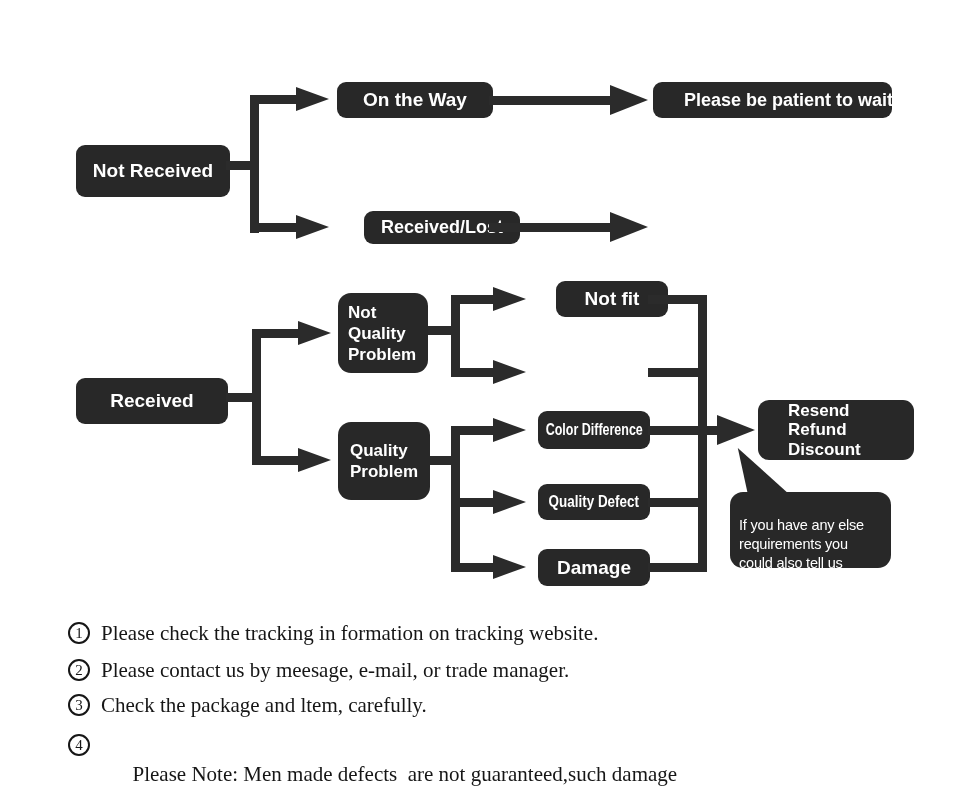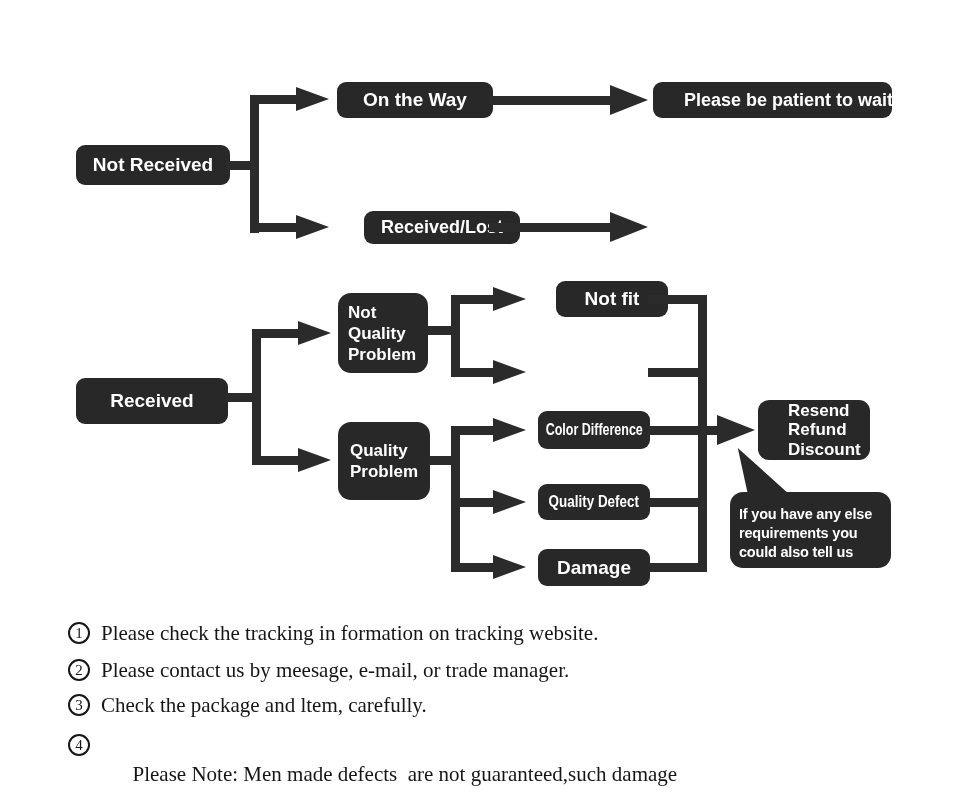--- a/index.html
+++ b/index.html
@@ -44,24 +44,24 @@
   .ah.big{
     border-top-width:15px;
     border-bottom-width:15px;
     border-left-width:38px;
   }
   .condensed{transform:scaleX(.84);transform-origin:center center;}
   .bubble{
     position:absolute;
     background:var(--node-fill);
     color:var(--node-text);
-    font-weight:bold;
+    font-weight:normal;
     border-radius:13px;
     box-sizing:border-box;
-    padding:13px 8px 6px 9px;
+    padding:24px 8px 6px 9px;
     font-size:14.5px;
     line-height:19px;
     letter-spacing:-0.2px;
     text-align:left;
     white-space:nowrap;
   }
   .bubble-tail{
     position:absolute;
     background:var(--node-fill);
     clip-path:polygon(8% 0%, 25% 100%, 95% 100%);
@@ -88,21 +88,21 @@
     line-height:29px;
     margin-left:11px;
     white-space:pre-wrap;
   }
 </style>
 </head>
 <body>
 
 <div id="canvas">
 
-  <div class="box" style="left:76px;top:145px;width:154px;height:40px;font-size:19px;">Not Received</div>
+  <div class="box" style="left:76px;top:145px;width:154px;height:52px;font-size:19px;">Not Received</div>
 
   <div class="hline" style="left:226px;top:161px;width:30px;height:9px;"></div>
   <div class="vline" style="left:250px;top:95px;width:9px;height:138px;"></div>
 
   <div class="hline" style="left:250px;top:95px;width:46px;height:9px;"></div>
   <div class="ah" style="left:296px;top:87px;"></div>
 
   <div class="hline" style="left:250px;top:223px;width:46px;height:9px;"></div>
   <div class="ah" style="left:296px;top:215px;"></div>
 
@@ -178,21 +178,21 @@
   <div class="hline" style="left:648px;top:295px;width:59px;height:9px;"></div>
   <div class="hline" style="left:648px;top:368px;width:59px;height:9px;"></div>
   <div class="hline" style="left:648px;top:426px;width:59px;height:9px;"></div>
   <div class="hline" style="left:648px;top:498px;width:59px;height:9px;"></div>
   <div class="hline" style="left:648px;top:563px;width:59px;height:9px;"></div>
   <div class="vline" style="left:698px;top:295px;width:9px;height:277px;"></div>
 
   <div class="hline" style="left:703px;top:426px;width:16px;height:9px;"></div>
   <div class="ah big" style="left:717px;top:415px;"></div>
 
-  <div class="box multiline" style="left:758px;top:400px;width:112px;height:60px;font-size:17px;line-height:19.5px;padding-left:30px;border-radius:11px;">
+  <div class="box multiline" style="left:758px;top:400px;width:156px;height:60px;font-size:17px;line-height:19.5px;padding-left:30px;border-radius:11px;">
     <span>Resend</span>
     <span>Refund</span>
     <span>Discount</span>
   </div>
 
   <div class="bubble-tail" style="left:733px;top:448px;width:60px;height:47px;"></div>
   <div class="bubble" style="left:730px;top:492px;width:161px;height:76px;">
     <div>If you have any else</div>
     <div>requirements you</div>
     <div>could also tell us</div>

